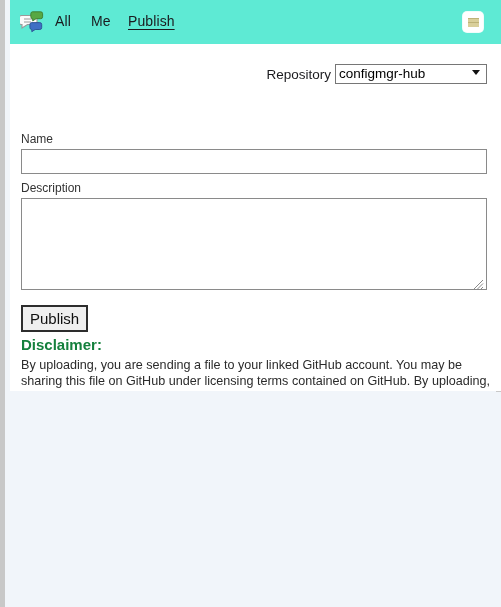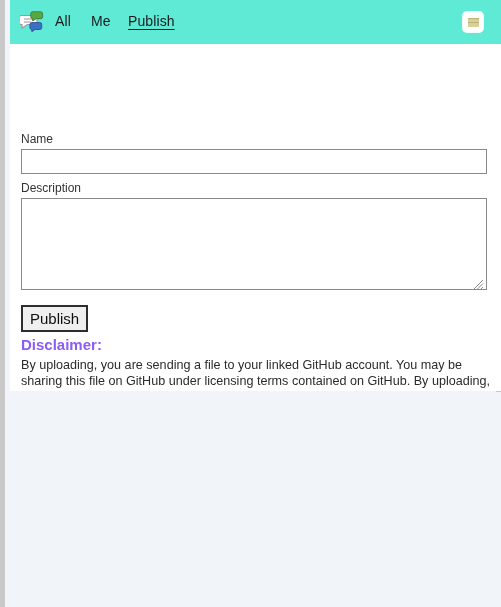--- a/index.html
+++ b/index.html
@@ -188,21 +188,21 @@
     cursor: pointer;
   }
 
   
   #disclaimer-heading {
     position: absolute;
     left: 11px; top: 292px;
     margin: 0;
     font-size: 15px;
     font-weight: bold;
-    color: #8b5cf6;
+    color: #15803d;
   }
   #disclaimer-text {
     position: absolute;
     left: 11px; top: 313px;
     width: 470px;
     margin: 0;
     font-size: 12.6px;
     line-height: 16.3px;
     color: #2b2b2b;
   }
@@ -239,20 +239,29 @@
     <a href="#" class="nav-link" id="nav-me">Me</a>
     <a href="#" class="nav-link" id="nav-publish">Publish</a>
 
     <div id="menu-button">
       <span id="menu-icon"></span>
     </div>
   </div>
 
   <div id="content">
 
+    <div id="repo-row">
+      <span id="repo-label">Repository</span>
+      <span style="position:relative; display:inline-block;">
+        <select id="repo-select">
+          <option selected="">configmgr-hub</option>
+        </select>
+        <span id="repo-arrow"></span>
+      </span>
+    </div>
 
     <label class="field-label" id="name-label" for="name-input">Name</label>
     <input id="name-input" type="text" value="" style="">
 
     <label class="field-label" id="desc-label" for="desc-input">Description</label>
     <textarea id="desc-input" placeholder="" style=""></textarea>
     <span id="desc-grip">
       <svg width="12" height="12" viewBox="0 0 12 12">
         <line x1="11" y1="2" x2="2" y2="11" stroke="#8a8a8a" stroke-width="1"></line>
         <line x1="11" y1="5.5" x2="5.5" y2="11" stroke="#8a8a8a" stroke-width="1"></line>

